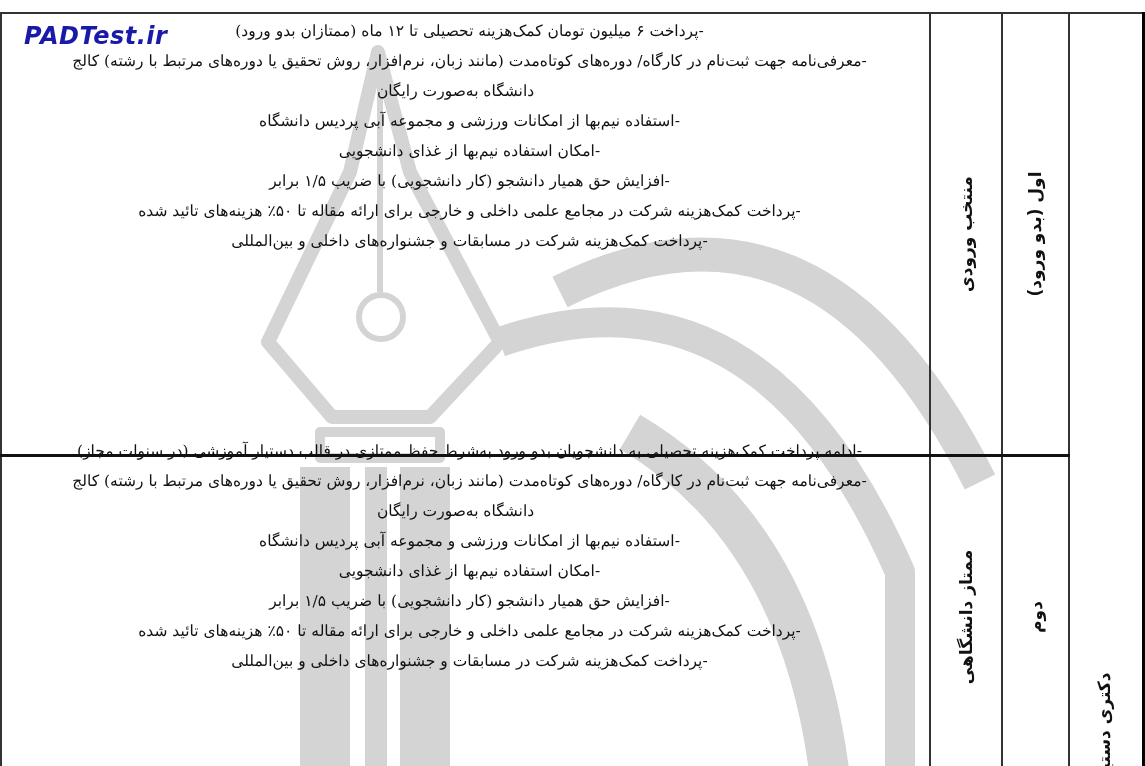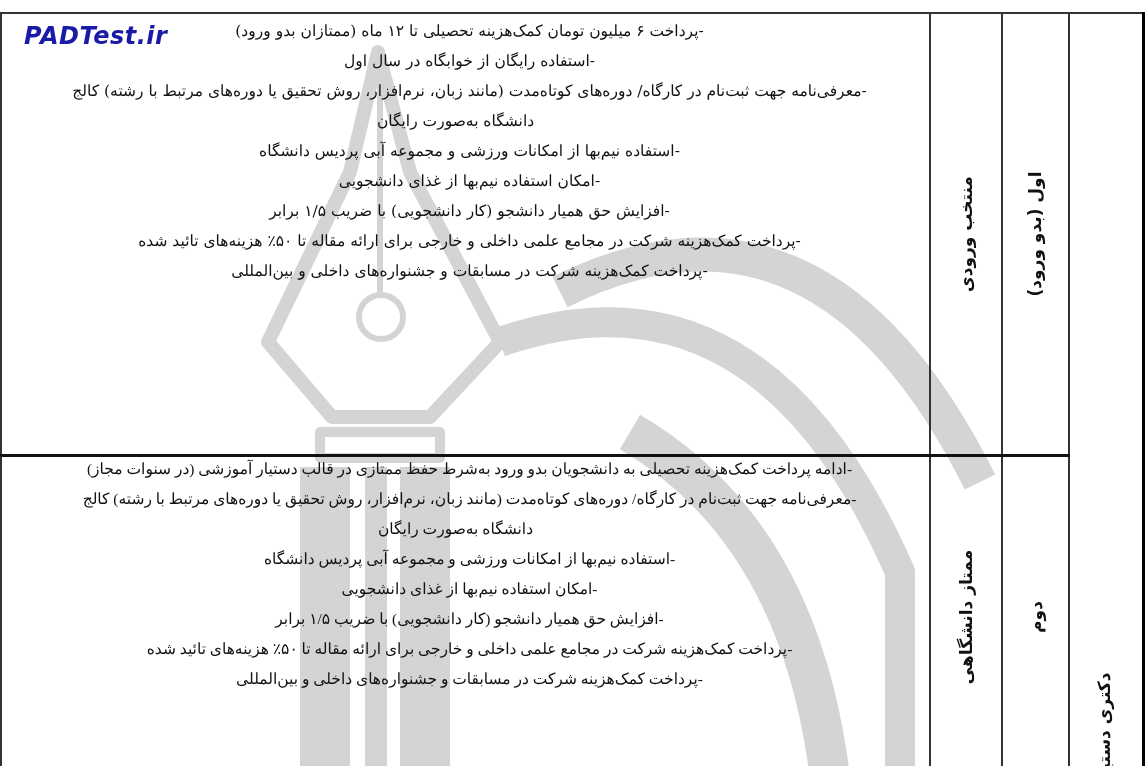--- a/index.html
+++ b/index.html
@@ -59,38 +59,37 @@
     <div class="line vline" style="left:929px;top:0;height:766px;"></div>
     <div class="line vline" style="left:1001px;top:0;height:766px;"></div>
     <div class="line vline" style="left:1068px;top:0;height:766px;"></div>
     <div class="line vline" style="left:1142px;top:0;height:766px;background:#000;width:3px;"></div>
     <div class="line hline" style="left:0;top:442px;width:1070px;height:3px;background:#111;"></div>
     <div class="line hline" style="left:0;top:764px;width:1070px;"></div>
   </div>
 
   <div class="cell-content" style="right:218px;top:4px;width:915px;">
     <div class="item">-پرداخت ۶ میلیون تومان کمک‌هزینه تحصیلی تا ۱۲ ماه (ممتازان بدو ورود)</div>
-    <div class="item">-استفاده رایگان از خوابگاه در سال اول</div>
     <div class="item">-معرفی‌نامه جهت ثبت‌نام در کارگاه/ دوره‌های کوتاه‌مدت (مانند زبان، نرم‌افزار، روش تحقیق یا دوره‌های مرتبط با رشته) کالج</div>
     <div class="item cont">دانشگاه به‌صورت رایگان</div>
     <div class="item">-استفاده نیم‌بها از امکانات ورزشی و مجموعه آبی پردیس دانشگاه</div>
     <div class="item">-امکان استفاده نیم‌بها از غذای دانشجویی</div>
     <div class="item">-افزایش حق همیار دانشجو (کار دانشجویی) با ضریب ۱/۵ برابر</div>
     <div class="item">-پرداخت کمک‌هزینه شرکت در مجامع علمی داخلی و خارجی برای ارائه مقاله تا ۵۰٪ هزینه‌های تائید شده</div>
     <div class="item">-پرداخت کمک‌هزینه شرکت در مسابقات و جشنواره‌های داخلی و بین‌المللی</div>
   </div>
 
   <div class="vert" style="left:931px;top:2px;width:70px;height:440px;">
     <span>منتخب ورودی</span>
   </div>
   <div class="vert" style="left:1003px;top:2px;width:65px;height:440px;">
     <span>اول (بدو ورود)</span>
   </div>
 
-  <div class="cell-content" style="right:218px;top:442px;width:915px;font-family:Liberation Serif, serif;">
+  <div class="cell-content" style="right:218px;top:424px;width:915px;">
     <div class="item">-ادامه پرداخت کمک‌هزینه تحصیلی به دانشجویان بدو ورود به‌شرط حفظ ممتازی در قالب دستیار آموزشی (در سنوات مجاز)</div>
     <div class="item">-معرفی‌نامه جهت ثبت‌نام در کارگاه/ دوره‌های کوتاه‌مدت (مانند زبان، نرم‌افزار، روش تحقیق یا دوره‌های مرتبط با رشته) کالج</div>
     <div class="item cont">دانشگاه به‌صورت رایگان</div>
     <div class="item">-استفاده نیم‌بها از امکانات ورزشی و مجموعه آبی پردیس دانشگاه</div>
     <div class="item">-امکان استفاده نیم‌بها از غذای دانشجویی</div>
     <div class="item">-افزایش حق همیار دانشجو (کار دانشجویی) با ضریب ۱/۵ برابر</div>
     <div class="item">-پرداخت کمک‌هزینه شرکت در مجامع علمی داخلی و خارجی برای ارائه مقاله تا ۵۰٪ هزینه‌های تائید شده</div>
     <div class="item">-پرداخت کمک‌هزینه شرکت در مسابقات و جشنواره‌های داخلی و بین‌المللی</div>
   </div>
 

